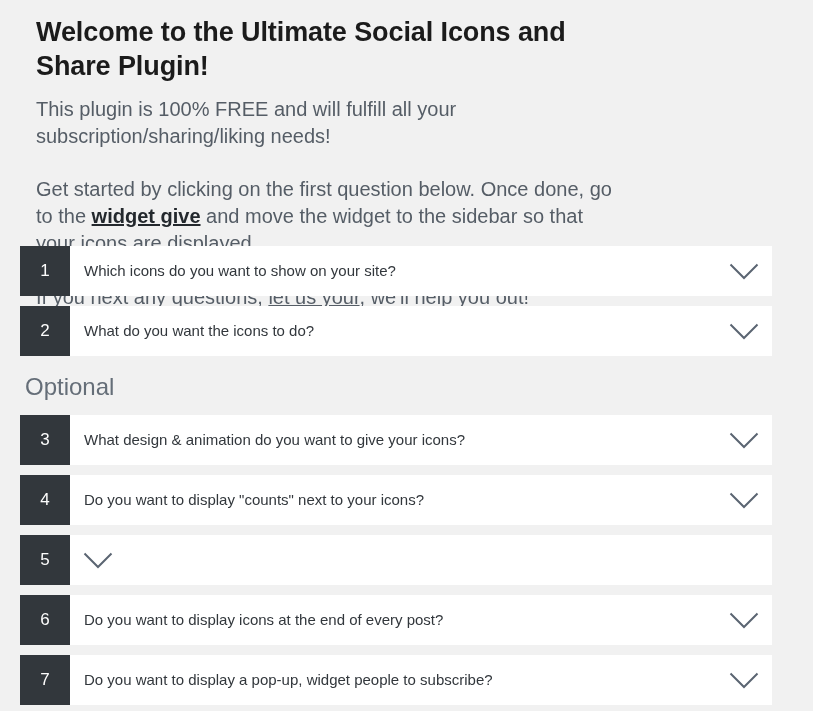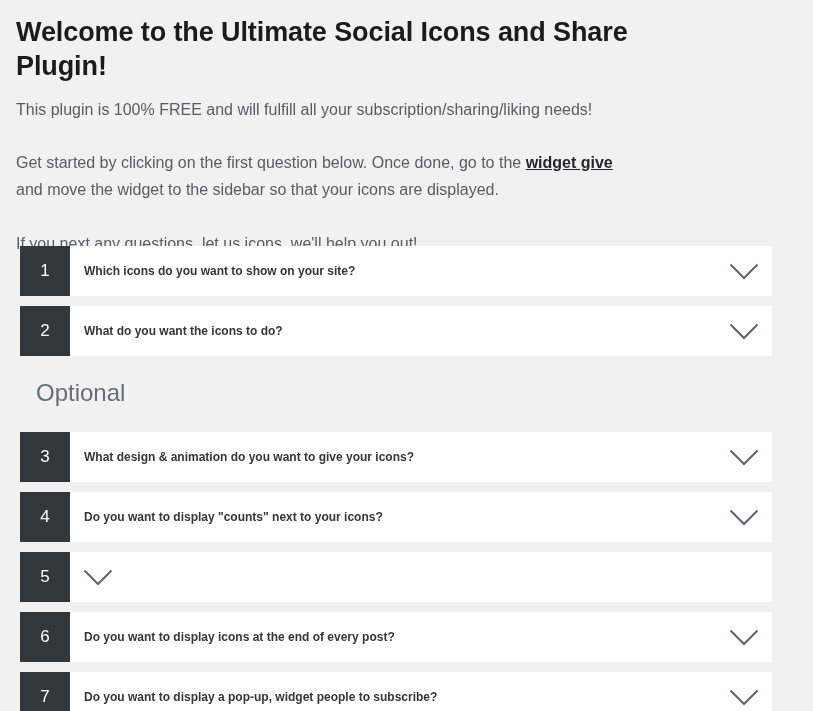--- a/index.html
+++ b/index.html
@@ -11,35 +11,35 @@
     height: 711px;
     background: #f1f1f1;
     font-family: "Liberation Sans", sans-serif;
     overflow: hidden;
   }
   .page {
     position: relative;
     width: 655px;
     height: 711px;
     box-sizing: border-box;
-    padding: 0 16px;
+    padding: 0 36px;
   }
   .page-title {
     margin: 0;
     padding-top: 15px;
     font-size: 27px;
     line-height: 34px;
     font-weight: bold;
     color: #1b1b1b;
     letter-spacing: -0.1px;
   }
   .intro-p {
     margin: 0;
     padding-top: 13px;
-    font-size: 16px;
+    font-size: 20px;
     line-height: 27px;
     color: #555d66;
   }
   .intro-p.p2 {
     padding-top: 26px;
     max-width: 760px;
   }
   .intro-p.p3 {
     padding-top: 27px;
   }
@@ -77,36 +77,35 @@
     display: flex;
     align-items: center;
     justify-content: center;
     font-weight: normal;
   }
   .acc-label {
     flex: 1 1 auto;
     display: flex;
     align-items: center;
     padding-left: 14px;
-    font-size: 12px;
+    font-size: 15px;
     color: #32373c;
     line-height: 20px;
-    font-weight: bold;
   }
   .acc-chevron {
     flex: 0 0 56px;
     display: flex;
     align-items: center;
     justify-content: center;
   }
   .acc-chevron svg {
     display: block;
   }
   .optional-heading {
-    margin: 16px;
+    margin: 5px;
     padding: 6px 0 8px 0;
     font-size: 24px;
     line-height: 30px;
     font-weight: normal;
     color: #656e78;
   }
 </style>
 </head>
 <body>
 
@@ -116,21 +115,21 @@
 
   <p class="intro-p p1">
     <span>This plugin is 100% FREE and will fulfill all your subscription/sharing/liking needs!</span>
   </p>
 
   <p class="intro-p p2">
     <span>Get started by clicking on the first question below. Once done, go to the </span><a class="link-bold">widget give</a><span> and move the widget to the sidebar so that your icons are displayed.</span>
   </p>
 
   <p class="intro-p p3">
-    <span>If you next any questions, </span><a class="link-plain">let us icons</a><span>, we'll help you out!</span>
+    <span>If you next any questions, </span><a class="link-plain">let us your</a><span>, we'll help you out!</span>
   </p>
 
   <div class="accordion">
 
     <div class="acc-row">
       <div class="acc-num">1</div>
       <div class="acc-label">Which icons do you want to show on your site?</div>
       <div class="acc-chevron">
         <svg width="30" height="17" viewBox="0 0 30 17" aria-hidden="true">
             <path d="M1.5 1.5 L15 15 L28.5 1.5" fill="none" stroke="#5b6572" stroke-width="2"></path>

